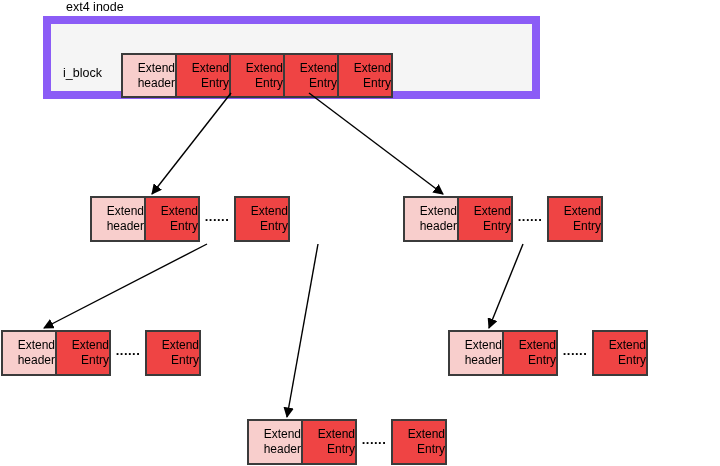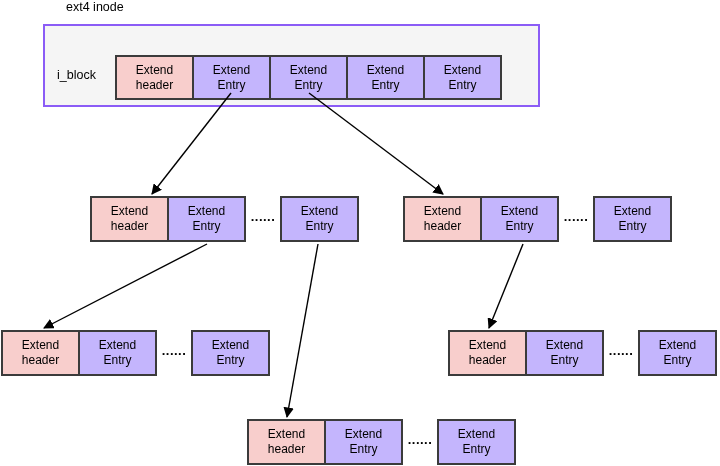--- a/index.html
+++ b/index.html
@@ -18,56 +18,56 @@
     position: absolute;
     left: 66px;
     top: 0px;
     font-size: 12.5px;
     white-space: nowrap;
   }
 
   .inode-container {
     position: absolute;
     left: 43px;
-    top: 24px;
+    top: 16px;
     width: 497px;
     height: 83px;
     box-sizing: border-box;
     background: #f5f5f5;
-    border: 2px solid #8b5cf6;
+    border: 8px solid #8b5cf6;
   }
 
   .iblock-label {
     position: absolute;
     left: 12px;
     top: 42px;
     font-size: 12.5px;
     white-space: nowrap;
   }
 
   .row { position: absolute; display: flex; }
 
   .cell {
     box-sizing: border-box;
-    width: 79px;
+    width: 56px;
     height: 46px;
     border: 2px solid #3b3b3b;
     display: flex;
     align-items: center;
     justify-content: center;
-    text-align: center;
+    text-align: right;
     font-size: 12px;
     line-height: 1.22;
   }
   .cell + .cell { margin-left: -2px; }
   .cell span { display: block; width: 58px; }
   .cell-h45 { height: 45px; }
 
   .header-cell { background: #f8cecc; }
-  .entry-cell  { background: #c4b5fd; }
+  .entry-cell  { background: #ef4444; }
 
   .dots-gap {
     width: 34px;
     display: flex;
     align-items: center;
     justify-content: center;
   }
   .dots {
     font-size: 13px;
     font-weight: bold;

